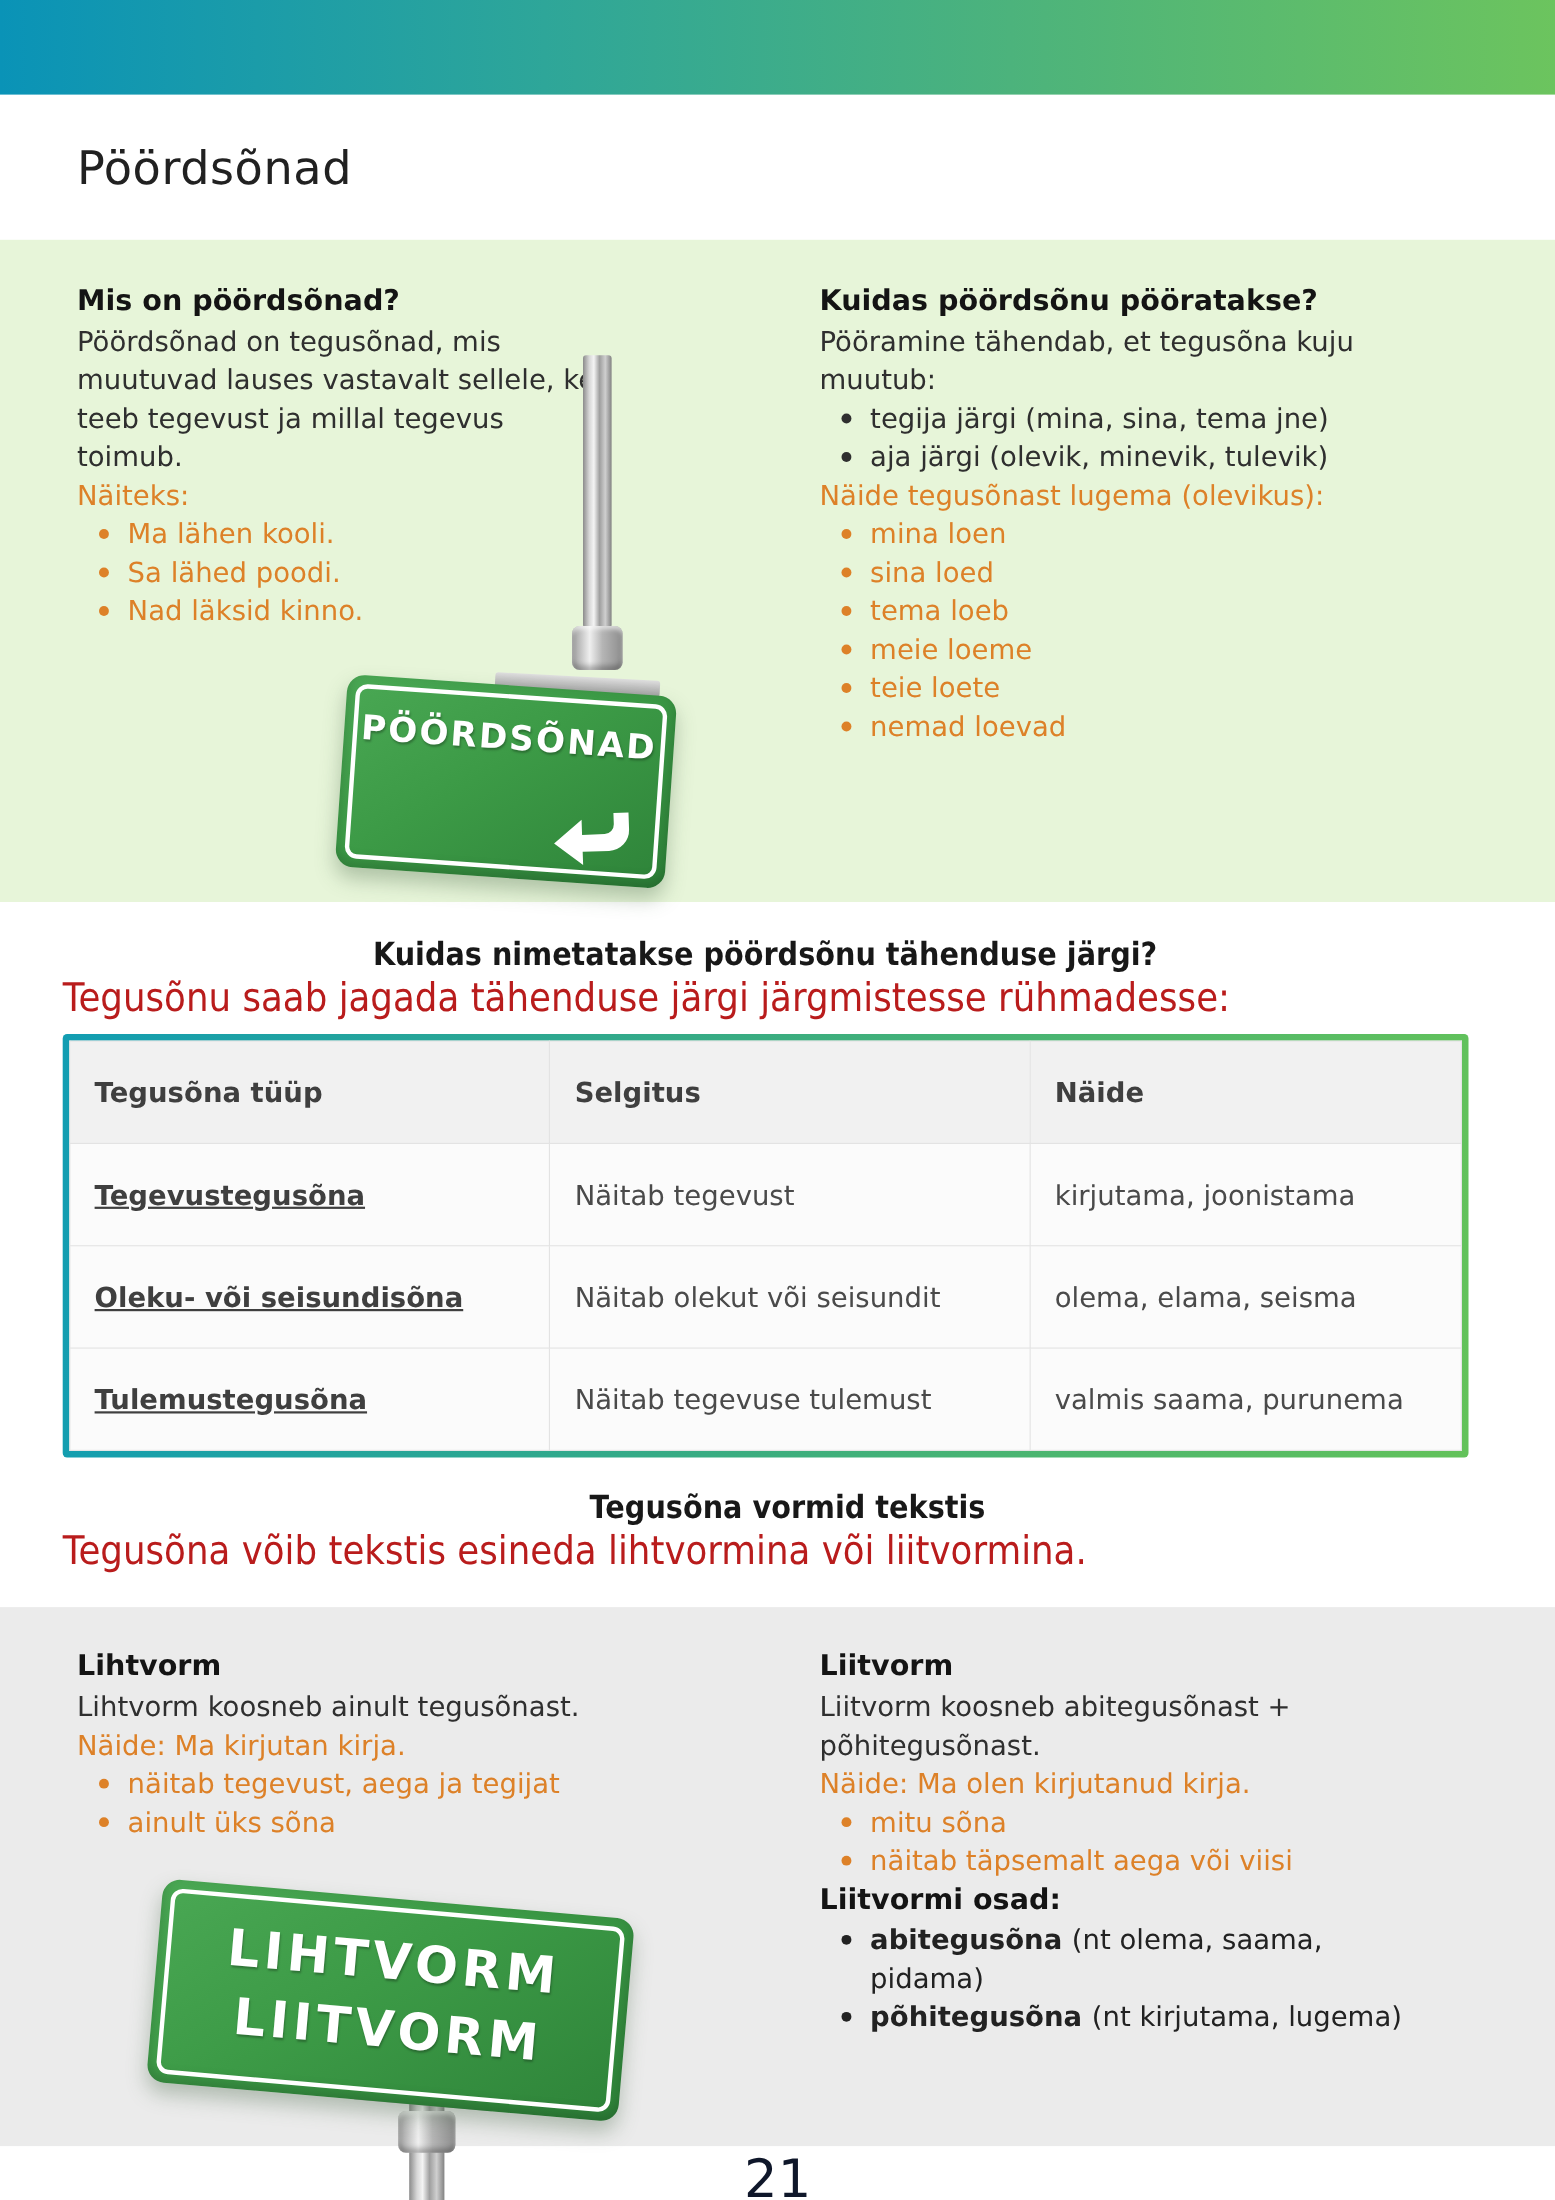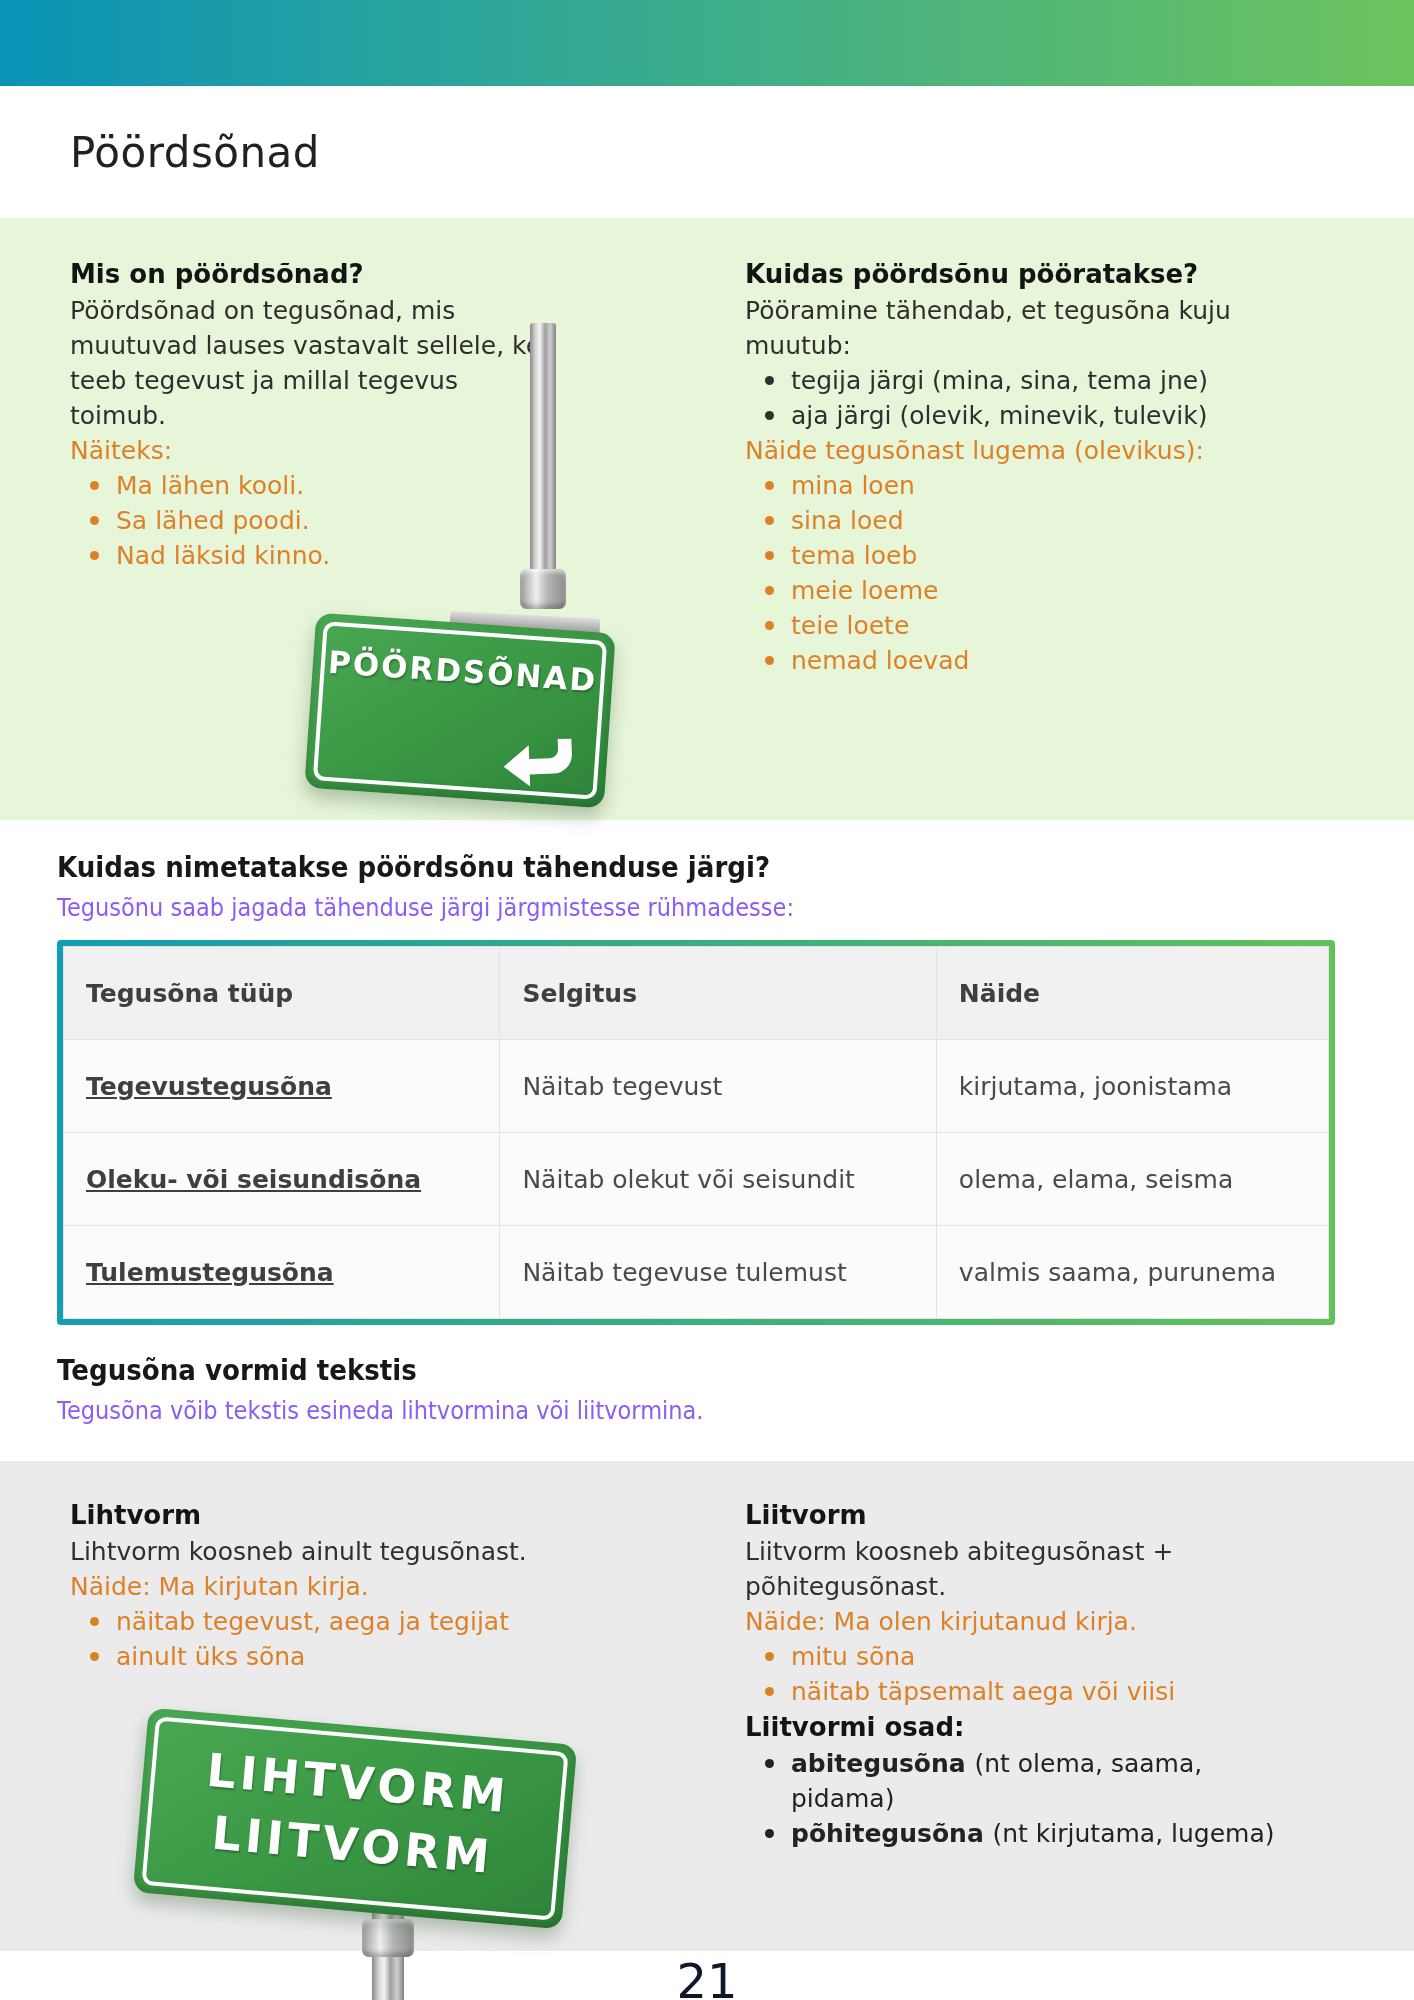--- a/index.html
+++ b/index.html
@@ -28,22 +28,22 @@
   .green-panel{position:relative;height:602px;background:#e7f5d9;padding:38px 0 0 70px;box-sizing:border-box;}
   .gray-panel{position:relative;height:490px;background:#ebebeb;padding:36px 0 0 70px;box-sizing:border-box;}
   .cols{display:flex;align-items:flex-start;}
   .col-left{width:490px;flex:0 0 auto;}
   .green-panel .col-right{margin-left:185px;width:580px;flex:0 0 auto;}
   .gray-panel  .col-right{margin-left:185px;width:560px;flex:0 0 auto;}
 
   
   .naming-block{height:120px;padding:26px 0 0 57px;box-sizing:border-box;}
   .forms-block{height:136px;padding:24px 0 0 57px;box-sizing:border-box;}
-  .mid-heading{font-size:29px;font-weight:bold;color:#181818;line-height:42px;}
-  .mid-sub{font-size:25px;color:#8b5cf6;line-height:40px;}
+  .mid-heading{font-size:29px;font-weight:bold;color:#181818;line-height:42px;text-align:center;}
+  .mid-sub{font-size:36px;color:#b91c1c;line-height:40px;}
 
   
   .table-frame{margin-left:57px;width:1278px;box-sizing:border-box;padding:6px;border-radius:4px;
     background:linear-gradient(95deg,#129db2 0%,#3bad7f 50%,#63c25a 100%);}
   table.verb-table{width:100%;border-collapse:collapse;background:#fbfbfb;table-layout:fixed;}
   table.verb-table col.c1{width:34.5%;}  table.verb-table col.c2{width:34.5%;}  table.verb-table col.c3{width:31%;}
   table.verb-table th,table.verb-table td{height:93px;box-sizing:border-box;padding:0 14px 0 22px;
     text-align:left;vertical-align:middle;font-size:25px;border:1px solid #e3e3e3;}
   table.verb-table th{background:#f1f1f1;font-weight:bold;color:#3f3f3f;}
   table.verb-table td{color:#4a4a4a;background:#fbfbfb;}

